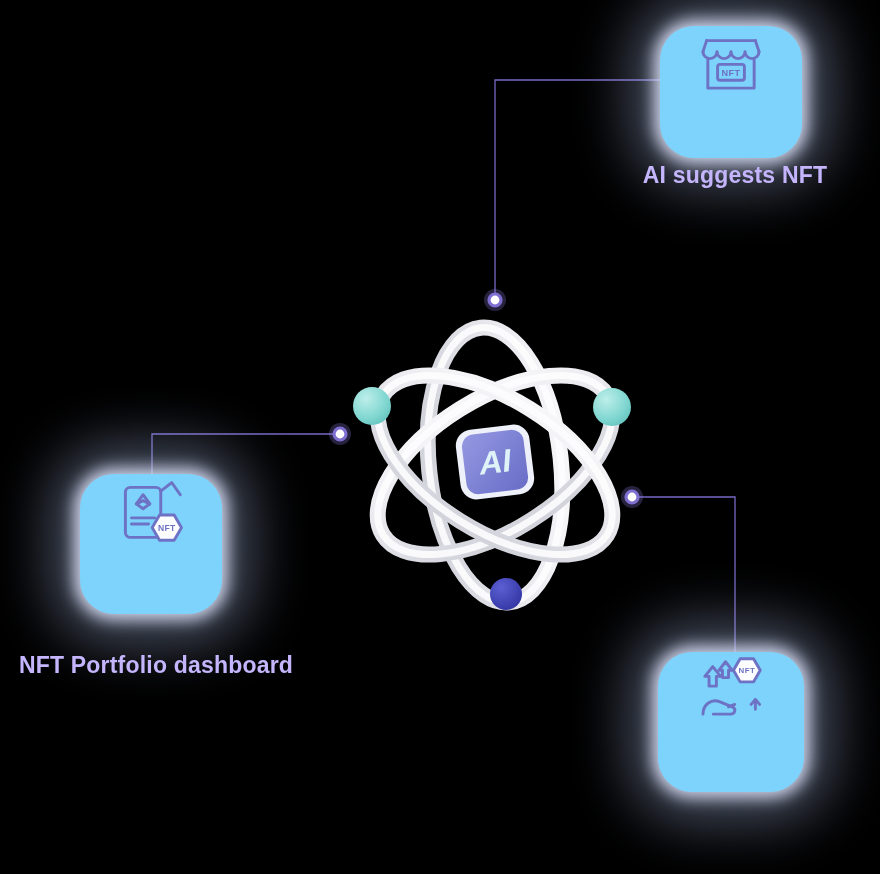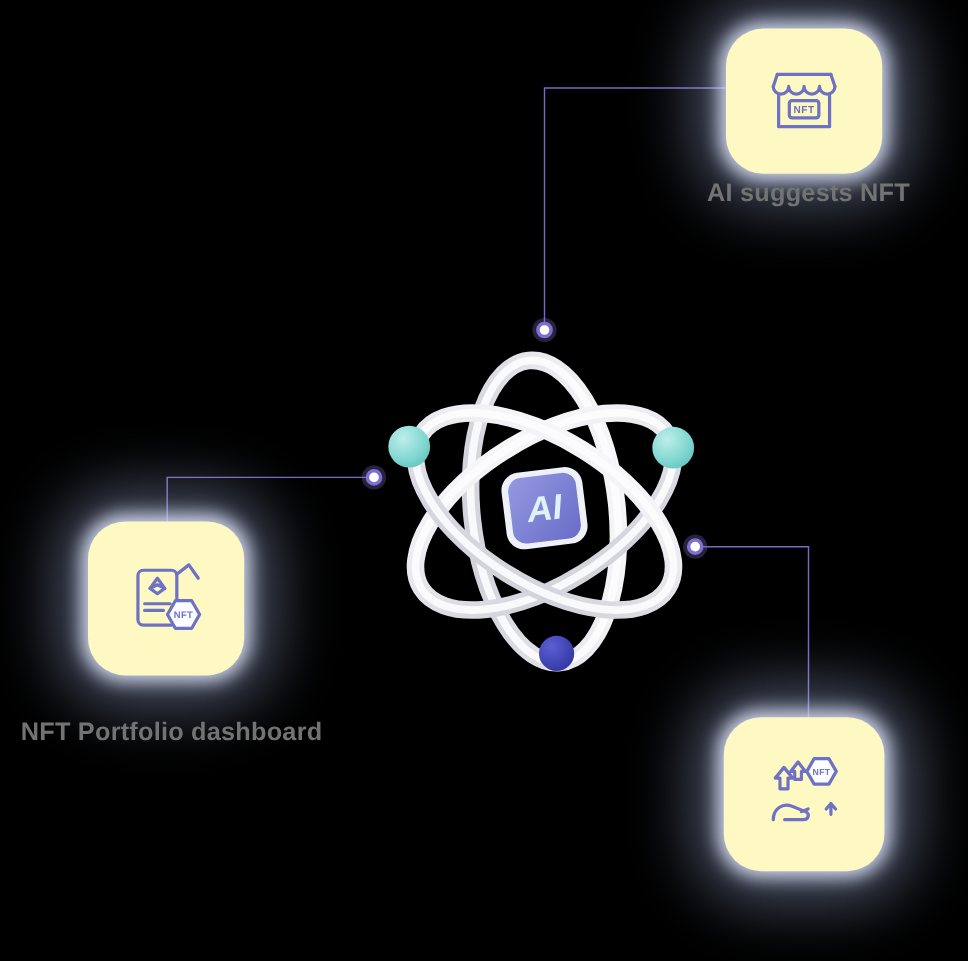--- a/index.html
+++ b/index.html
@@ -2,30 +2,30 @@
 <html><head>
 <meta charset="utf-8">
 <style>
   html,body{margin:0;padding:0;background:#000;}
   .stage{
     position:relative;width:880px;height:874px;background:#000;
     overflow:hidden;font-family:"Liberation Sans",sans-serif;
   }
   .overlay{position:absolute;left:0;top:0;width:880px;height:874px;pointer-events:none;}
   .card{
-    position:absolute;background:#fef9c3;border-radius:34px;
-    display:flex;align-items:center;justify-content:center;
+    position:absolute;background:#7dd3fc;border-radius:34px;
+    display:flex;align-items:flex-start;justify-content:center;
     box-shadow:0 0 16px 6px rgba(214,220,242,.95),0 0 55px 30px rgba(170,185,228,.42);
   }
   .card svg{width:78px;height:78px;}
   .card-1{left:660px;top:26px;width:142px;height:132px;}
   .card-2{left:80px;top:474px;width:142px;height:140px;}
   .card-3{left:658px;top:652px;width:146px;height:140px;}
   .label{
-    position:absolute;color:#737373;font-weight:700;font-size:23px;
+    position:absolute;color:#c4b5fd;font-weight:700;font-size:23px;
     text-align:center;line-height:1.32;letter-spacing:.2px;
   }
   .label-1{left:610px;top:160px;width:250px;white-space:nowrap;}
   .label-2{left:-10px;top:650px;width:332px;white-space:nowrap;}
   .label-3{left:602px;top:808px;width:266px;}
   .atom{position:absolute;left:325px;top:278px;width:340px;height:340px;}
   .icon-stroke{fill:none;stroke:#6e72c4;stroke-width:2.4;stroke-linecap:round;stroke-linejoin:round;}
   .icon-fill-stroke{fill:#fcfdfe;stroke:#6e72c4;stroke-width:2.4;stroke-linejoin:round;}
   .icon-text{fill:#6e72c4;font-family:"Liberation Sans",sans-serif;font-weight:700;}
 </style>

